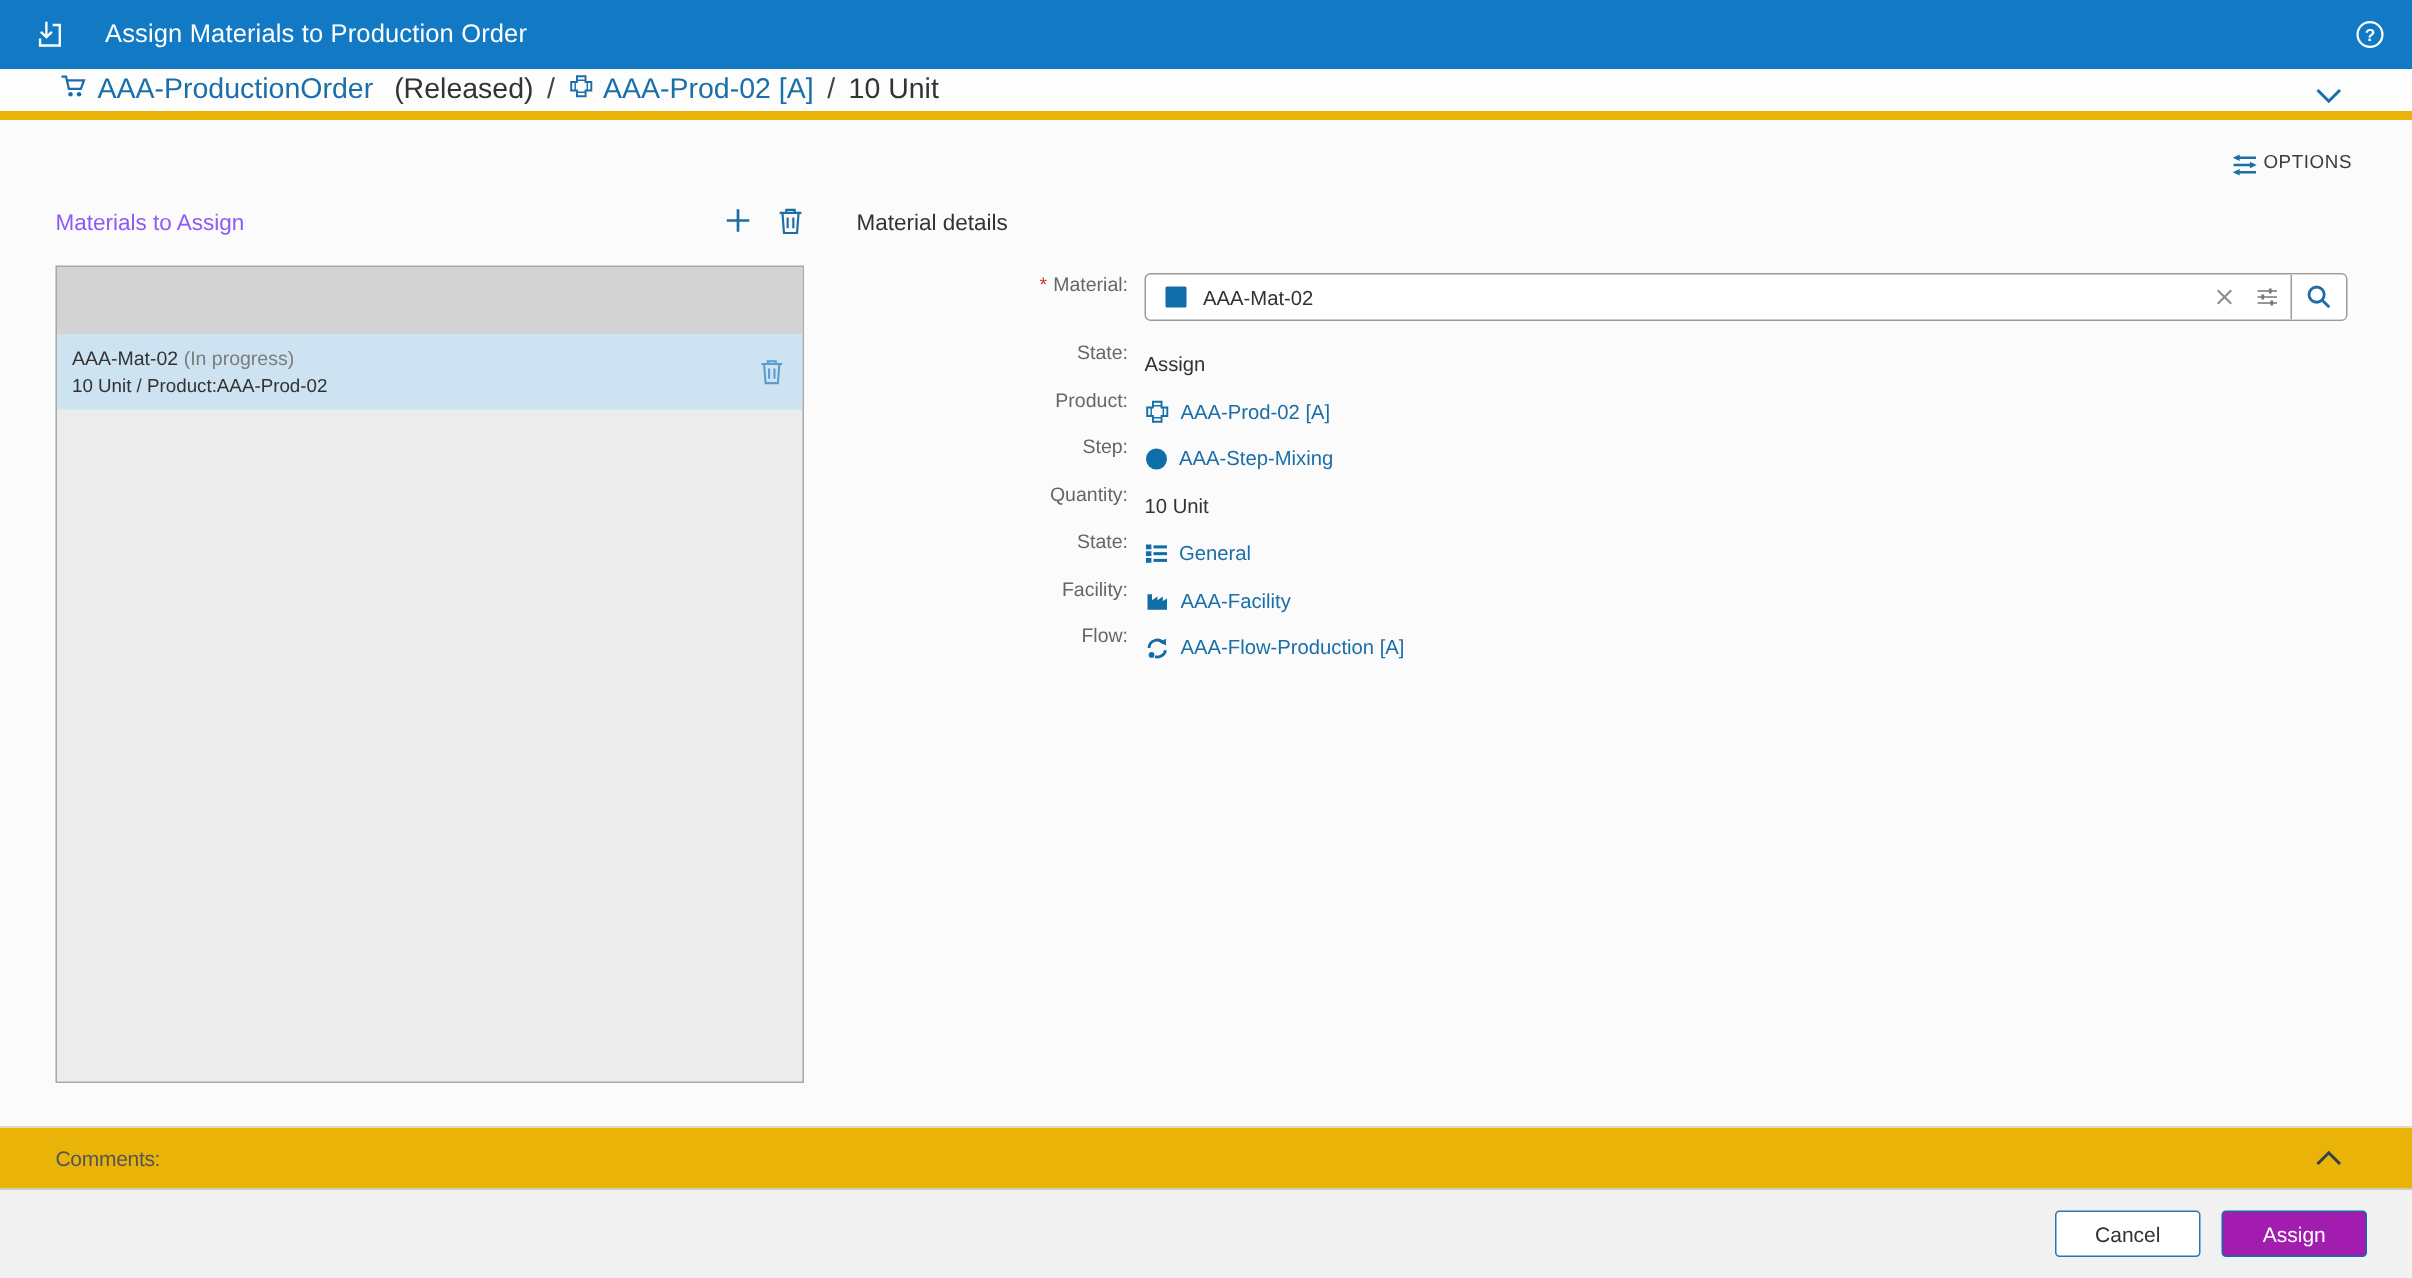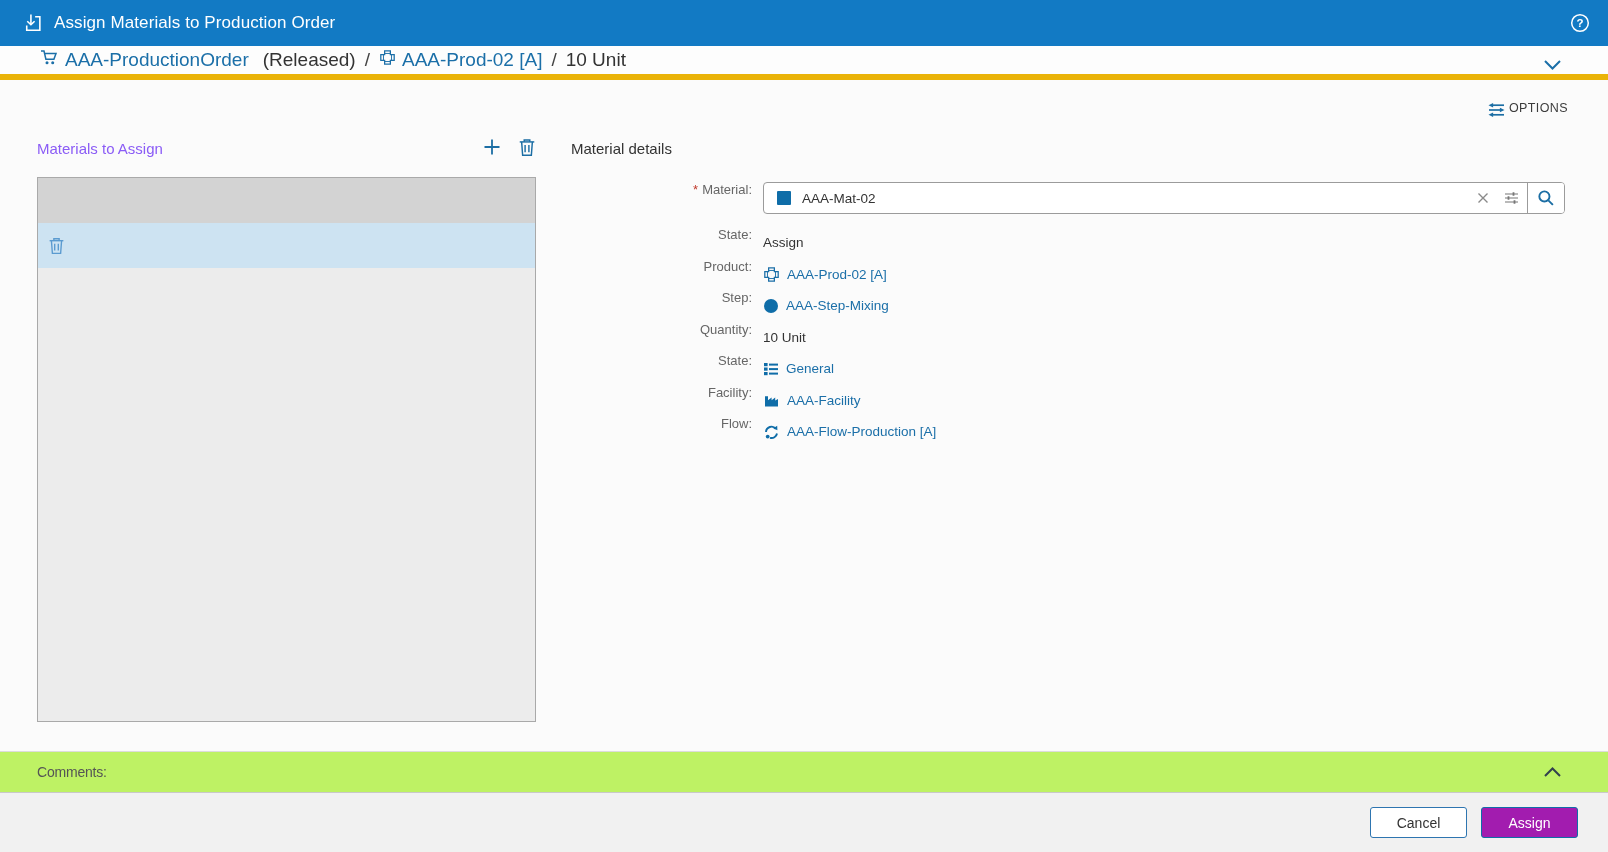--- a/index.html
+++ b/index.html
@@ -14,21 +14,21 @@
   
   .titlebar {
     height: 46px;
     background: #127ac4;
     display: flex;
     align-items: center;
     padding: 0 18px 0 22px;
     color: #fff;
   }
   .titlebar .app-icon { display:flex; align-items:center; }
-  .titlebar .title { font-size: 17px; margin-left: 11px; font-weight: 400; letter-spacing: .1px; }
+  .titlebar .title { font-size: 17px; margin-left: 27px; font-weight: 400; letter-spacing: .1px; }
   .titlebar .help { margin-left:auto; display:flex; align-items:center; cursor:pointer; }
 
   
   .breadcrumb-bar {
     height: 34px;
     background: #fdfdfd;
     border-bottom: 6px solid #eab308;
     display: flex;
     align-items: center;
     padding: 0 44px 0 40px;
@@ -112,21 +112,21 @@
   .lookup .mini-icon { display:flex; align-items:center; padding:0 7px; cursor:pointer; }
   .lookup .search-btn {
     width:37px; border-left:1px solid #9b9b9b;
     display:flex; align-items:center; justify-content:center;
     background:#fff; cursor:pointer;
   }
 
   
   .comments-bar {
     height: 42px;
-    background:#bef264;
+    background:#eab308;
     border-top:1px solid #dcdcdc;
     border-bottom:1px solid #c9c9c9;
     display:flex; align-items:center;
     padding:0 46px 0 37px;
     position:relative;
   }
   .comments-label { color:#555; font-size:14px; letter-spacing:-0.2px; }
   .comments-toggle { position:absolute; right:46px; cursor:pointer; display:flex; align-items:center; }
 
   
@@ -237,20 +237,27 @@
         <path d="M3.2 3.5l.9 12h7.8l.9-12"></path>
         <path d="M6.3 6.3v6.4M9.7 6.3v6.4"></path>
       </g>
         </svg>
     </span>
   </div>
 
   <div class="list-box">
     <div class="list-header"></div>
     <div class="list-row">
+      <div class="row-text">
+        <div class="row-line1">
+          <span>AAA-Mat-02</span>
+          <span class="row-status">(In progress)</span>
+        </div>
+        <div class="row-line2">10 Unit / Product:AAA-Prod-02</div>
+      </div>
       <span class="icon-btn">
         <svg width="17" height="18" viewBox="0 0 16 17">
             <g fill="none" stroke="#5b9bd0" stroke-width="1.3">
           <path d="M1.5 3.5h13"></path>
               <path d="M5.5 3.3V1.7h5v1.6"></path>
           <path d="M3.2 3.5l.9 12h7.8l.9-12"></path>
           <path d="M6.3 6.3v6.4M9.7 6.3v6.4"></path>
         </g>
           </svg>
       </span>

